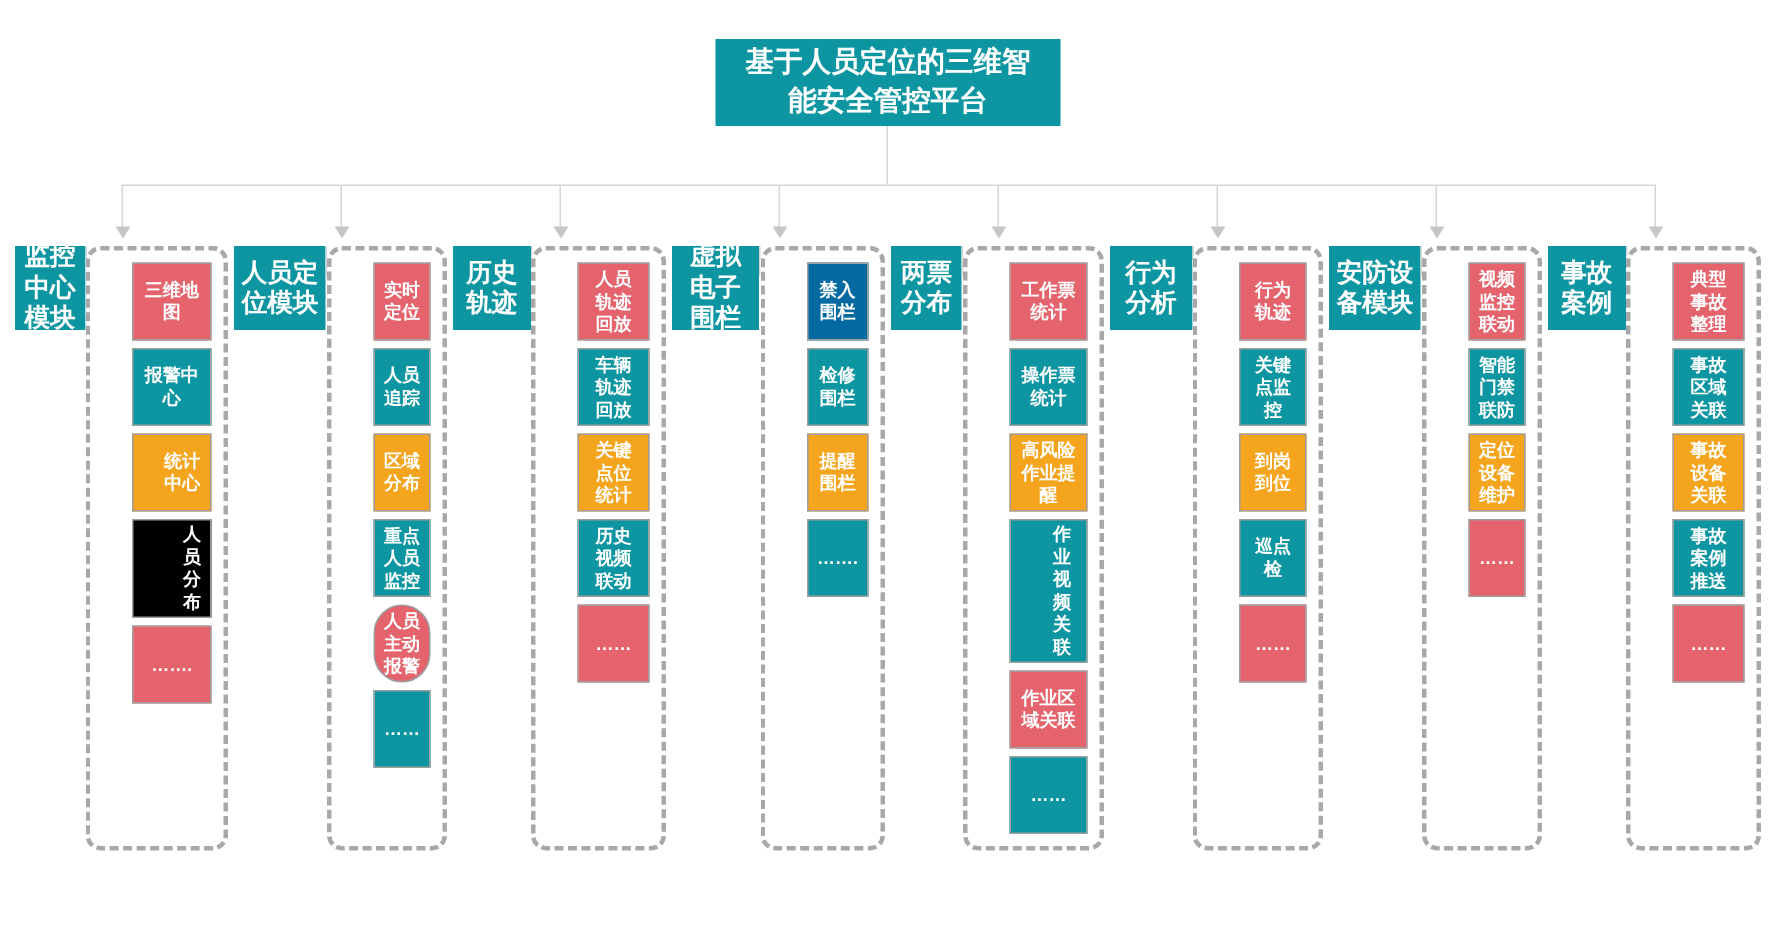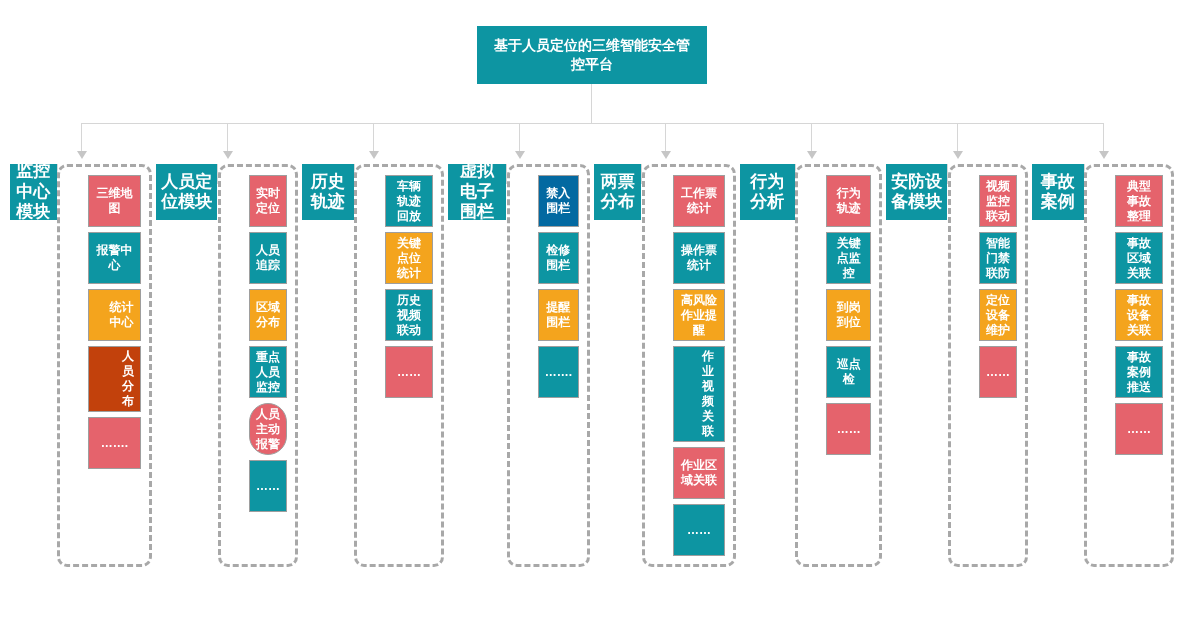--- a/index.html
+++ b/index.html
@@ -5,21 +5,21 @@
   :root{
     --teal:#0D95A2; --red:#E5636C; --orange:#F4A41D;
     --line:#D6D6D6; --dash:#A8A8A8; --itemborder:#9E9E9E;
   }
   *{box-sizing:border-box; margin:0; padding:0;}
   body{font-family:"Liberation Sans","DejaVu Sans",sans-serif; background:#ffffff;}
   .page{position:relative; width:1180px; height:622px; background:#ffffff; overflow:hidden;}
 
   .root-node{
     position:absolute; left:477px; top:26px; width:230px; height:58px;
-    background:var(--teal); color:#ffffff; font-size:14px; font-weight:bold;
+    background:var(--teal); color:#ffffff; font-size:19px; font-weight:bold;
     display:flex; align-items:center; justify-content:center; text-align:center;
     padding:2px 15px; line-height:1.35;
   }
 
   .conn{position:absolute; background:var(--line);}
   .stem{left:591px; top:84px; width:1px; height:39px;}
   .hline{left:81px; top:123px; width:1023px; height:1px;}
   .drop{top:124px; width:1px; height:28px;}
   .arrow{
     position:absolute; top:151px; width:0; height:0;
@@ -75,21 +75,21 @@
 
   <div class="cols">
 
     <div class="col">
       <div class="hdr">监控中心模块</div>
       <div class="vline"></div>
       <div class="group">
         <div class="item" style="background-color: rgb(229, 99, 108);">三维地图</div>
         <div class="item" style="background-color: rgb(13, 149, 162);">报警中心</div>
         <div class="item" style="background-color: rgb(244, 164, 29); padding-left: 20px;">统计中心</div>
-        <div class="item" style="background-color: #c2410c; padding-left: 33px;">人员分布</div>
+        <div class="item" style="background-color: #000000; padding-left: 33px;">人员分布</div>
         <div class="item" style="background-color: rgb(229, 99, 108);">…….</div>
       </div>
     </div>
 
     <div class="col">
       <div class="hdr">人员定位模块</div>
       <div class="vline"></div>
       <div class="group">
         <div class="item" style="background-color: rgb(229, 99, 108);">实时定位</div>
         <div class="item" style="background-color: rgb(13, 149, 162);">人员追踪</div>
@@ -97,20 +97,21 @@
         <div class="item" style="background-color: rgb(13, 149, 162);">重点人员监控</div>
         <div class="item" style="background-color: rgb(229, 99, 108); border-radius: 25px;">人员主动报警</div>
         <div class="item" style="background-color: rgb(13, 149, 162);">……</div>
       </div>
     </div>
 
     <div class="col">
       <div class="hdr">历史轨迹</div>
       <div class="vline"></div>
       <div class="group">
+        <div class="item" style="background-color: rgb(229, 99, 108);">人员轨迹回放</div>
         <div class="item" style="background-color: rgb(13, 149, 162);">车辆轨迹回放</div>
         <div class="item" style="background-color: rgb(244, 164, 29);">关键点位统计</div>
         <div class="item" style="background-color: rgb(13, 149, 162);">历史视频联动</div>
         <div class="item" style="background-color: rgb(229, 99, 108);">……</div>
       </div>
     </div>
 
     <div class="col">
       <div class="hdr">虚拟电子围栏</div>
       <div class="vline"></div>

